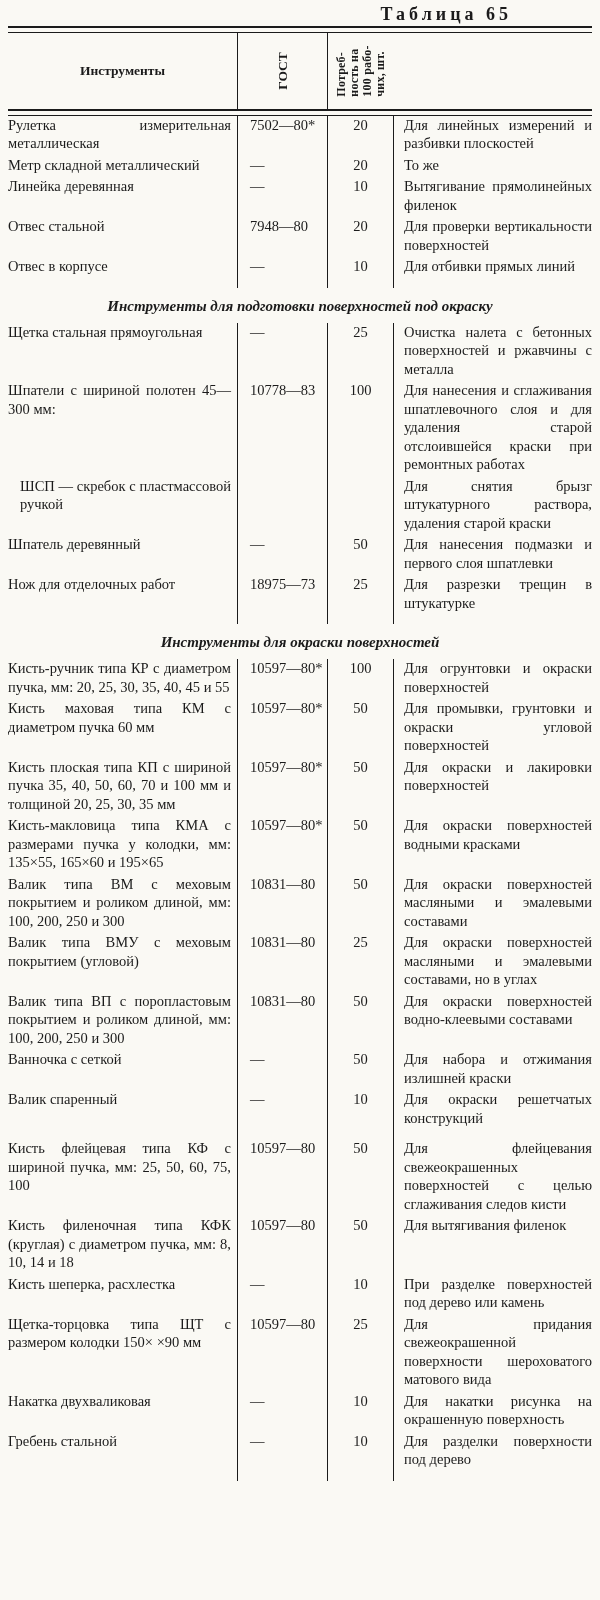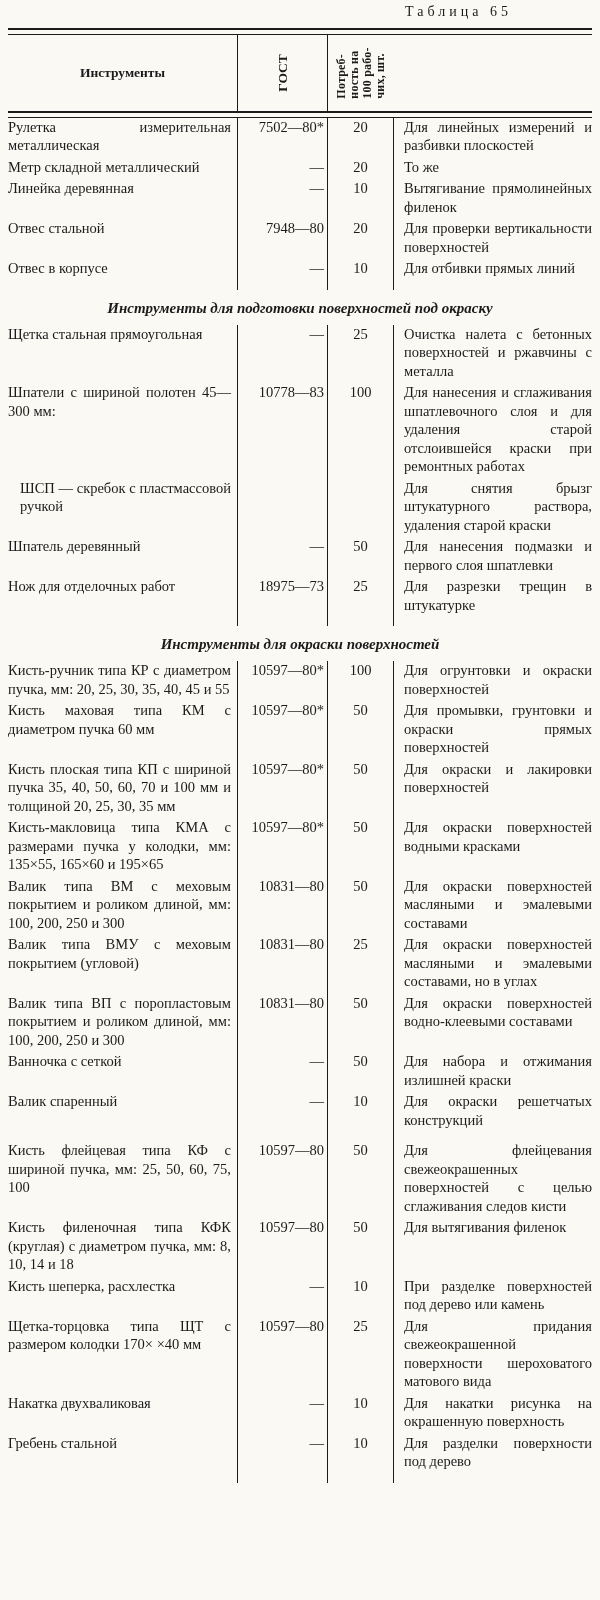--- a/index.html
+++ b/index.html
@@ -19,25 +19,24 @@
     width: 600px;
     height: 1600px;
     background: #faf9f4;
     box-sizing: border-box;
     padding: 4px 8px 0 8px;
   }
   
   .table-label {
     text-align: right;
     padding-right: 80px;
-    font-weight: 400;
-    font-size: 14px;
+    font-weight: 700;
+    font-size: 18px;
     letter-spacing: 4px;
     line-height: 1.2;
-    margin-bottom: 7px;
     white-space: nowrap;
   }
   
   .double-rule {
     height: 4px;
     border-top: 2.5px solid #1b1b1b;
     border-bottom: 1px solid #1b1b1b;
   }
   
   .grid4 {
@@ -91,21 +90,21 @@
     box-sizing: border-box;
   }
   .cell.c1 {
     text-align: justify;
     padding-right: 6px;
   }
   .cell.c1.indent { padding-left: 12px; }
   .tool-sub { padding-left: 13px; text-align: justify; }
   .cell.c2 {
     border-left: 1.5px solid #1b1b1b;
-    text-align: right;
+    text-align: left;
     padding-left: 12px;
     padding-right: 3px;
   }
   .cell.c3 {
     border-left: 1.5px solid #1b1b1b;
     text-align: center;
   }
   .cell.c4 {
     border-left: 1.5px solid #1b1b1b;
     padding-left: 10px;
@@ -259,21 +258,21 @@
     <div class="cell c4">Для огрунтовки и окраски поверхностей</div>
   </div>
 
   <div class="grid-row">
     <div class="cell c1">
       <div class="tool-main">Кисть маховая типа КМ с диаметром пучка 60 мм</div>
 
     </div>
     <div class="cell c2">10597—80*</div>
     <div class="cell c3">50</div>
-    <div class="cell c4">Для промывки, грунтовки и окраски прямых поверхностей</div>
+    <div class="cell c4">Для промывки, грунтовки и окраски угловой поверхностей</div>
   </div>
 
   <div class="grid-row">
     <div class="cell c1">
       <div class="tool-main">Кисть плоская типа КП с шириной пучка 35, 40, 50, 60, 70 и 100 мм и толщиной 20, 25, 30, 35 мм</div>
 
     </div>
     <div class="cell c2">10597—80*</div>
     <div class="cell c3">50</div>
     <div class="cell c4">Для окраски и лакировки поверхностей</div>
@@ -368,21 +367,21 @@
       <div class="tool-main">Кисть шеперка, расхлестка</div>
 
     </div>
     <div class="cell c2">—</div>
     <div class="cell c3">10</div>
     <div class="cell c4">При разделке поверхностей под дерево или камень</div>
   </div>
 
   <div class="grid-row">
     <div class="cell c1">
-      <div class="tool-main">Щетка-торцовка типа ЩТ с размером колодки 170× ×40 мм</div>
+      <div class="tool-main">Щетка-торцовка типа ЩТ с размером колодки 150× ×90 мм</div>
 
     </div>
     <div class="cell c2">10597—80</div>
     <div class="cell c3">25</div>
     <div class="cell c4">Для придания свежеокрашенной поверхности шероховатого матового вида</div>
   </div>
 
   <div class="grid-row">
     <div class="cell c1">
       <div class="tool-main">Накатка двухваликовая</div>

